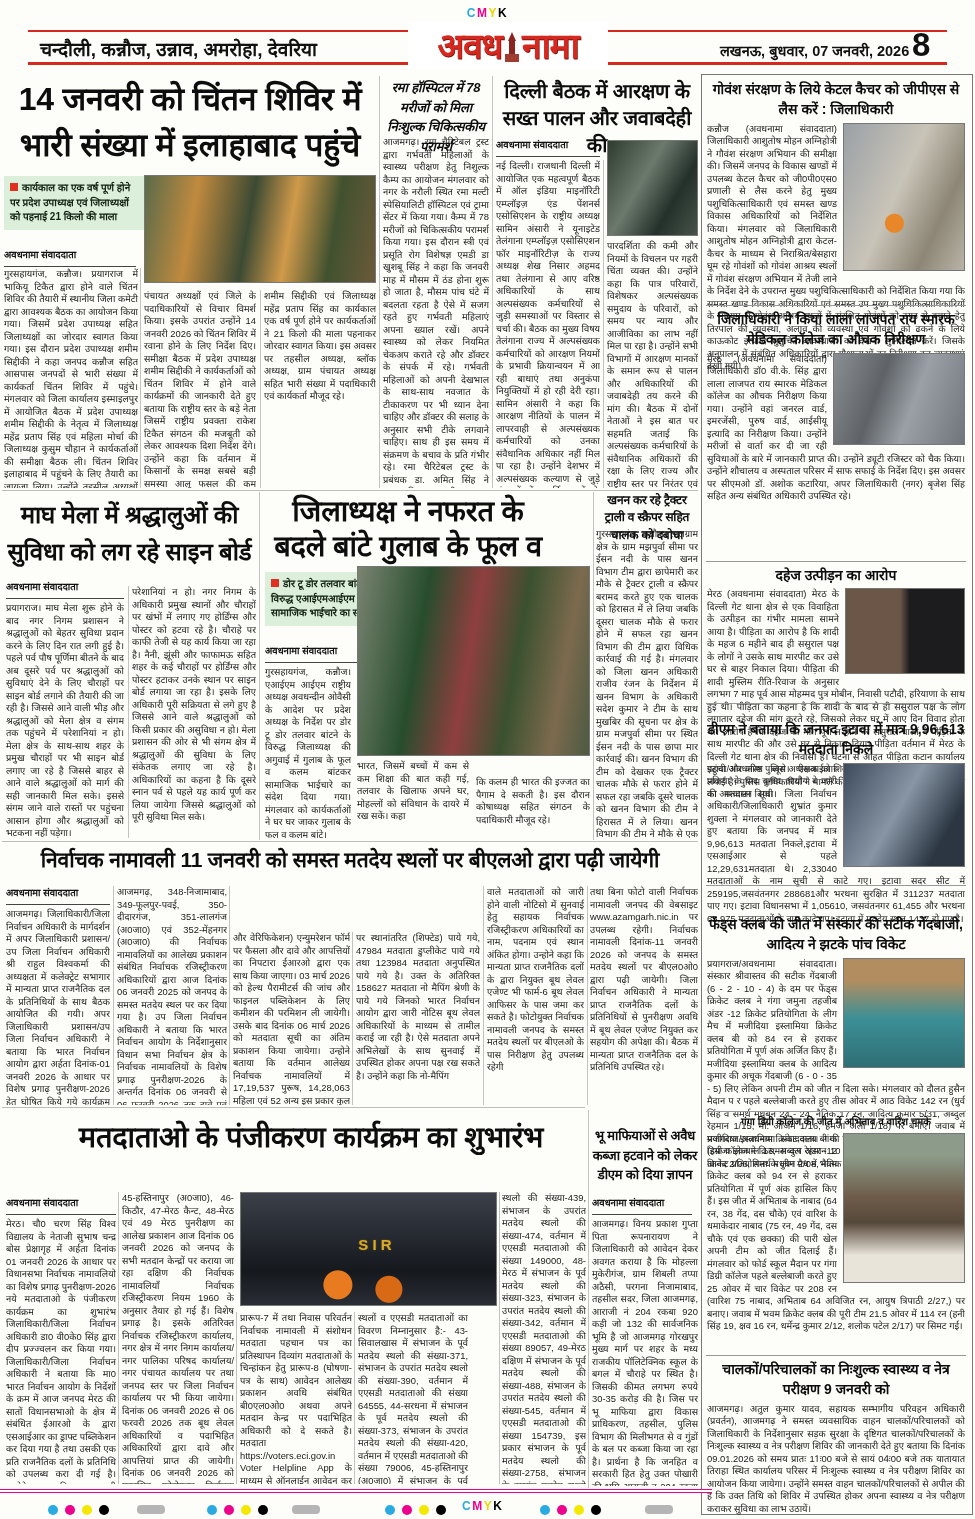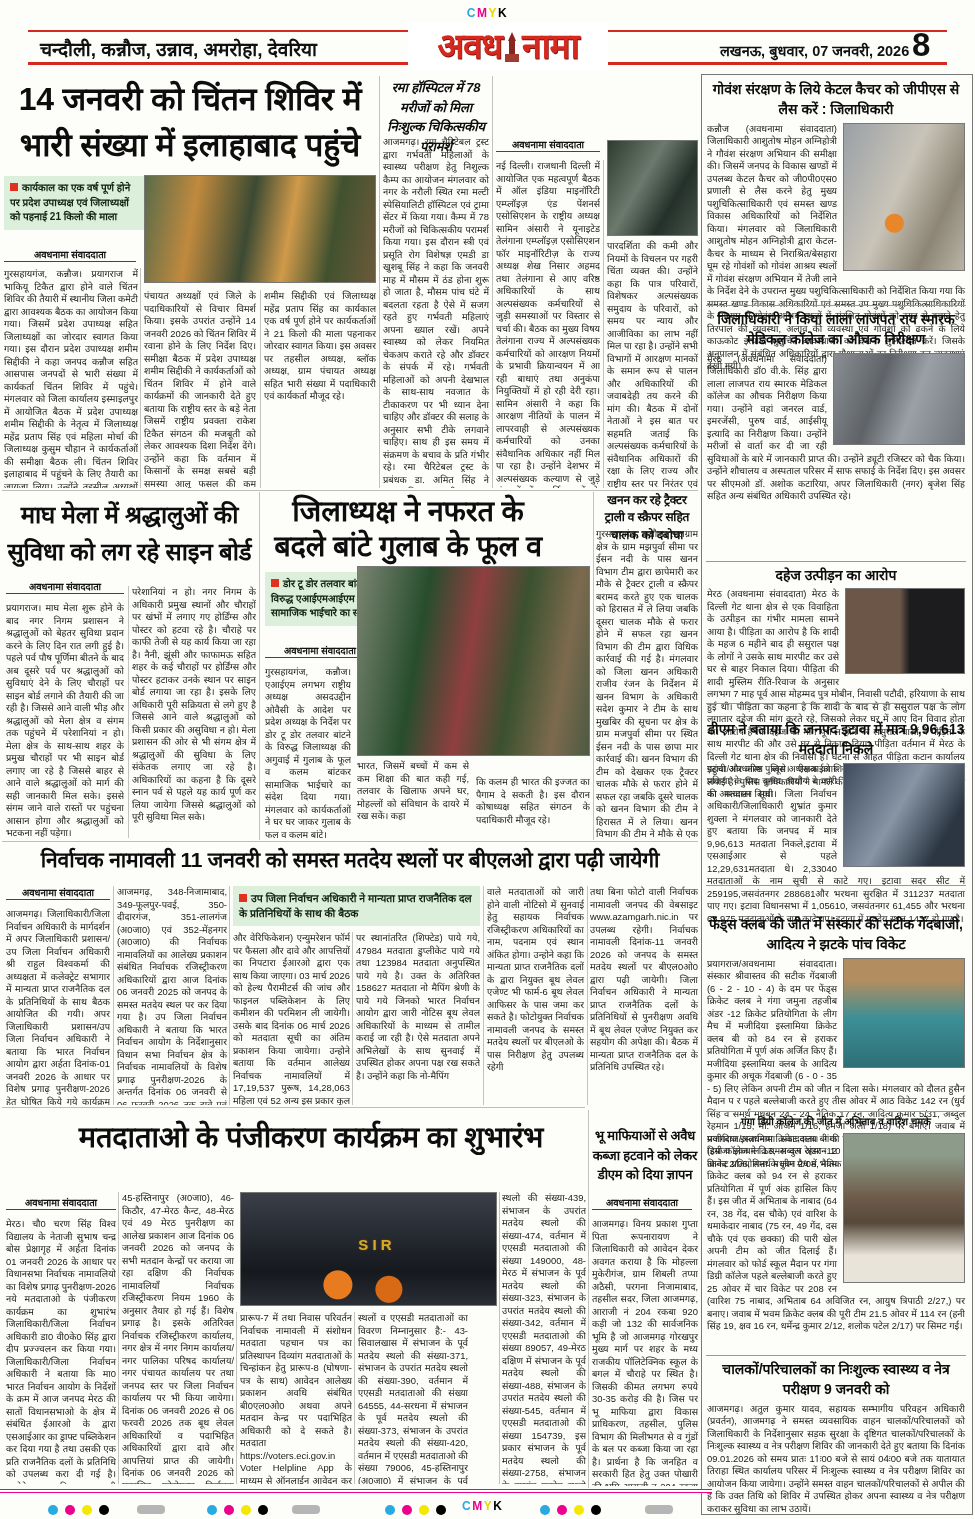--- a/index.html
+++ b/index.html
@@ -1,21 +1,21 @@
 <!DOCTYPE html>
 <html><head>
 <meta charset="utf-8">
 <style>
   html,body{margin:0;padding:0;background:#e9e9e6;}
   #page{position:relative;width:975px;height:1519px;background:#fdfdfa;margin:0 auto;
         font-family:"Liberation Sans","DejaVu Sans",sans-serif;color:#111;overflow:hidden;}
   .abs{position:absolute;}
   .col{position:absolute;font-size:9.4px;line-height:1.33;text-align:justify;color:#181818;overflow:hidden;word-break:break-word;}
   .hl{position:absolute;font-weight:800;color:#0d0d0d;text-align:center;letter-spacing:-0.2px;}
-  .byline{position:absolute;font-size:9.6px;font-weight:700;border-bottom:1.3px solid #444;text-align:center;}
+  .byline{position:absolute;font-size:9.6px;font-weight:700;border-bottom:1.3px solid #444;padding-bottom:5px;}
   .subbox{position:absolute;background:#dcefdb;padding:5px 6px;font-size:10px;font-weight:700;line-height:1.45;color:#132413;}
   .bullet{display:inline-block;width:8px;height:8px;background:#e03020;margin-right:4px;}
   .photo{position:absolute;border:1px solid #777;box-sizing:border-box;}
   .photo-r{float:right;margin:0 0 4px 6px;border:1px solid #777;box-sizing:border-box;}
   .vr{position:absolute;width:1px;background:#c2c2c2;}
   .hr{position:absolute;height:1px;background:#bdbdbd;}
   .mastrule{position:absolute;background:#d5281f;}
   .logo{font-weight:800;font-size:35px;color:#d5281f;letter-spacing:-1px;text-shadow:0.6px 0.6px 0 #7a1410;}
   .cmyk{font-size:12px;font-weight:700;letter-spacing:1.5px;}
   .c-c{color:#29abe2}.c-m{color:#ec008c}.c-y{color:#e8d800}.c-k{color:#000}
@@ -66,20 +66,21 @@
   <div class="col" style="left:144px;top:290px;width:112px;height:198px;">पंचायत अध्यक्षों एवं जिले के पदाधिकारियों से विचार विमर्श किया। इसके उपरांत उन्होंने 14 जनवरी 2026 को चिंतन शिविर में रवाना होने के लिए निर्देश दिए। समीक्षा बैठक में प्रदेश उपाध्यक्ष शमीम सिद्दीकी ने कार्यकर्ताओं को चिंतन शिविर में होने वाले कार्यक्रमों की जानकारी देते हुए बताया कि राष्ट्रीय स्तर के बड़े नेता जिसमें राष्ट्रीय प्रवक्ता राकेश टिकैत संगठन की मजबूती को लेकर आवश्यक दिशा निर्देश देंगे। उन्होंने कहा कि वर्तमान में किसानों के समक्ष सबसे बड़ी समस्या आलू फसल की कम कीमतें हैं। जिसको लेकर शीर्ष नेताओं को अवगत कराना है। सबसे अंत में प्रदेश उपाध्यक्ष</div>
   <div class="col" style="left:264px;top:290px;width:112px;height:198px;">शमीम सिद्दीकी एवं जिलाध्यक्ष महेंद्र प्रताप सिंह का कार्यकाल एक वर्ष पूर्ण होने पर कार्यकर्ताओं ने 21 किलो की माला पहनाकर जोरदार स्वागत किया। इस अवसर पर तहसील अध्यक्ष, ब्लॉक अध्यक्ष, ग्राम पंचायत अध्यक्ष सहित भारी संख्या में पदाधिकारी एवं कार्यकर्ता मौजूद रहे।</div>
   <div class="vr" style="left:140px;top:268px;height:220px;"></div>
   <div class="vr" style="left:260px;top:290px;height:198px;"></div>
   <div class="vr" style="left:379px;top:76px;height:412px;"></div>
 
   <div class="hl" style="left:383px;top:78px;width:106px;font-size:13px;line-height:1.5;font-style:italic;">रमा हॉस्पिटल में 78 मरीजों को मिला निःशुल्क चिकित्सकीय परामर्श</div>
   <div class="col" style="left:383px;top:136px;width:106px;height:352px;">आजमगढ़। रमा चैरिटेबल ट्रस्ट द्वारा गर्भवती महिलाओं के स्वास्थ्य परीक्षण हेतु निशुल्क कैम्प का आयोजन मंगलवार को नगर के नरौली स्थित रमा मल्टी स्पेसियालिटी हॉस्पिटल एवं ट्रामा सेंटर में किया गया। कैम्प में 78 मरीजों को चिकित्सकीय परामर्श किया गया। इस दौरान स्त्री एवं प्रसूति रोग विशेषज्ञ एमडी डा खुशबू सिंह ने कहा कि जनवरी माह में मौसम में ठंड होना शुरू हो जाता है, मौसम पांच घंटे में बदलता रहता है ऐसे में सजग रहते हुए गर्भवती महिलाएं अपना ख्याल रखें। अपने स्वास्थ्य को लेकर नियमित चेकअप कराते रहे और डॉक्टर के संपर्क में रहे। गर्भवती महिलाओं को अपनी देखभाल के साथ-साथ नवजात के टीकाकरण पर भी ध्यान देना चाहिए और डॉक्टर की सलाह के अनुसार सभी टीके लगवाने चाहिए। साथ ही इस समय में संक्रमण के बचाव के प्रति गंभीर रहे। रमा चैरिटेबल ट्रस्ट के प्रबंधक डा. अमित सिंह ने बताया कि उच्च स्तरीय स्वास्थ्य सेवा प्रदान करने को हम कटिबद्ध है। इस निशुल्क कैम्प से अधिक से अधिक महिलाएं लाभान्वित हों। इस बार 78 महिलाओं का निःशुल्क जांच व प्रशिक्षण किया गया।</div>
   <div class="vr" style="left:492px;top:76px;height:412px;"></div>
 
+  <div class="hl" style="left:495px;top:78px;width:204px;font-size:20px;line-height:1.35;">दिल्ली बैठक में आरक्षण के सख्त पालन और जवाबदेही की</div>
   <div class="byline" style="left:496px;top:138px;width:104px;">अवधनामा संवाददाता</div>
   <div class="photo" style="left:607px;top:140px;width:91px;height:96px;background:linear-gradient(120deg,#2e3b2f,#6b7a6d 40%,#24302a 70%,#46544a);"></div>
   <div class="col" style="left:496px;top:160px;width:104px;height:328px;">नई दिल्ली। राजधानी दिल्ली में आयोजित एक महत्वपूर्ण बैठक में ऑल इंडिया माइनॉरिटी एम्प्लॉइज़ एंड पेंशनर्स एसोसिएशन के राष्ट्रीय अध्यक्ष सामिन अंसारी ने यूनाइटेड तेलंगाना एम्प्लॉइज़ एसोसिएशन फॉर माइनॉरिटीज़ के राज्य अध्यक्ष शेख निसार अहमद तथा तेलंगाना से आए वरिष्ठ अधिकारियों के साथ अल्पसंख्यक कर्मचारियों से जुड़ी समस्याओं पर विस्तार से चर्चा की। बैठक का मुख्य विषय तेलंगाना राज्य में अल्पसंख्यक कर्मचारियों को आरक्षण नियमों के प्रभावी क्रियान्वयन में आ रही बाधाएं तथा अनुकंपा नियुक्तियों में हो रही देरी रहा। सामिन अंसारी ने कहा कि आरक्षण नीतियों के पालन में लापरवाही से अल्पसंख्यक कर्मचारियों को उनका संवैधानिक अधिकार नहीं मिल पा रहा है। उन्होंने देशभर में अल्पसंख्यक कल्याण से जुड़े संगठनों में समर्पित पदों के सृजन और कैडर गठन की आवश्यकता पर बल दिया, ताकि समान प्रतिनिधित्व और करियर उन्नति सुनिश्चित की जा सके। वहीं, शेख निसार अहमद ने अनुकंपा नियुक्तियों में हो रही देरी,</div>
   <div class="col" style="left:607px;top:240px;width:91px;height:248px;">पारदर्शिता की कमी और नियमों के विचलन पर गहरी चिंता व्यक्त की। उन्होंने कहा कि पात्र परिवारों, विशेषकर अल्पसंख्यक समुदाय के परिवारों, को समय पर न्याय और आजीविका का लाभ नहीं मिल पा रहा है। उन्होंने सभी विभागों में आरक्षण मानकों के समान रूप से पालन और अधिकारियों की जवाबदेही तय करने की मांग की। बैठक में दोनों नेताओं ने इस बात पर सहमति जताई कि अल्पसंख्यक कर्मचारियों के संवैधानिक अधिकारों की रक्षा के लिए राज्य और राष्ट्रीय स्तर पर निरंतर एवं समन्वित प्रयास आवश्यक हैं। उन्होंने नीति-निर्माताओं और संबंधित हितधारकों के साथ मिलकर ठोस नीतिगत सुधार तथा जमीनी स्तर पर प्रभावी क्रियान्वयन सुनिश्चित करने का संकल्प लिया।</div>
   <div class="vr" style="left:603px;top:160px;height:328px;"></div>
 
   <div class="hr" style="left:2px;top:490px;width:696px;"></div>
 
   <div class="hl" style="left:2px;top:496px;width:255px;font-size:24px;line-height:1.55;">माघ मेला में श्रद्धालुओं की सुविधा को लग रहे साइन बोर्ड</div>
   <div class="byline" style="left:6px;top:580px;width:118px;">अवधनामा संवाददाता</div>
@@ -87,37 +88,34 @@
   <div class="col" style="left:132px;top:586px;width:124px;height:252px;">परेशानियां न हो। नगर निगम के अधिकारी प्रमुख स्थानों और चौराहों पर खंभों में लगाए गए होर्डिंग्स और पोस्टर को हटवा रहे है। चौराहे पर काफी तेजी से यह कार्य किया जा रहा है। नैनी, झूंसी और फाफामऊ सहित शहर के कई चौराहों पर होर्डिंग्स और पोस्टर हटाकर उनके स्थान पर साइन बोर्ड लगाया जा रहा है। इसके लिए अधिकारी पूरी सक्रियता से लगे हुए है जिससे आने वाले श्रद्धालुओं को किसी प्रकार की असुविधा न हो। मेला प्रशासन की ओर से भी संगम क्षेत्र में श्रद्धालुओं की सुविधा के लिए संकेतक लगाए जा रहे है। अधिकारियों का कहना है कि दूसरे स्नान पर्व से पहले यह कार्य पूर्ण कर लिया जायेगा जिससे श्रद्धालुओं को पूरी सुविधा मिल सके।</div>
   <div class="vr" style="left:128px;top:586px;height:252px;"></div>
   <div class="vr" style="left:259px;top:492px;height:348px;"></div>
 
   <div class="hl" style="left:263px;top:494px;width:290px;font-size:29px;line-height:1.2;">जिलाध्यक्ष ने नफरत के बदले बांटे गुलाब के फूल व कलम</div>
   <div class="subbox" style="left:265px;top:572px;width:122px;">
     <span class="bullet"></span><span>डोर टू डोर तलवार बांटने के विरुद्ध एआईएमआईएम ने दिया सामाजिक भाईचारे का संदेश</span>
   </div>
   <div class="byline" style="left:265px;top:644px;width:110px;">अवधनामा संवाददाता</div>
   <div class="photo" style="left:357px;top:566px;width:233px;height:190px;background:linear-gradient(100deg,#7a8471,#274d2d 28%,#8f3f3f 48%,#3a512f 66%,#7d6a4e 85%,#4c5a42);"></div>
-  <div class="col" style="left:265px;top:666px;width:86px;height:172px;">गुरसहायगंज, कन्नौज। एआईएम लगभग राष्ट्रीय अध्यक्ष असदउद्दीन ओवैसी के आदेश पर प्रदेश अध्यक्ष के निर्देश पर डोर टू डोर तलवार बांटने के विरुद्ध जिलाध्यक्ष की अगुवाई में गुलाब के फूल व कलम बांटकर सामाजिक भाईचारे का संदेश दिया गया। मंगलवार को कार्यकर्ताओं ने घर घर जाकर गुलाब के फूल व कलम बांटे।</div>
+  <div class="col" style="left:265px;top:666px;width:86px;height:172px;">गुरसहायगंज, कन्नौज। एआईएम आईएम राष्ट्रीय अध्यक्ष अवधन्दीन ओवैसी के आदेश पर प्रदेश अध्यक्ष के निर्देश पर डोर टू डोर तलवार बांटने के विरुद्ध जिलाध्यक्ष की अगुवाई में गुलाब के फूल व कलम बांटकर सामाजिक भाईचारे का संदेश दिया गया। मंगलवार को कार्यकर्ताओं ने घर घर जाकर गुलाब के फूल व कलम बांटे।</div>
   <div class="col" style="left:357px;top:760px;width:112px;height:78px;">भारत, जिसमें बच्चों में कम से कम शिक्षा की बात कही गई, तलवार के खिलाफ अपने घर, मोहल्लों को संविधान के दायरे में रख सकें। कहा</div>
   <div class="col" style="left:476px;top:776px;width:114px;height:78px;">कि कलम ही भारत की इज्जत का पैगाम दे सकती है। इस दौरान कोषाध्यक्ष सहित संगठन के पदाधिकारी मौजूद रहे।</div>
   <div class="vr" style="left:593px;top:492px;height:348px;"></div>
 
   <div class="hl" style="left:596px;top:492px;width:102px;font-size:12px;line-height:1.45;">खनन कर रहे ट्रैक्टर ट्राली व स्क्रैपर सहित चालक को दबोचा</div>
   <div class="col" style="left:596px;top:528px;width:102px;height:310px;">गुरसहायगंज, कन्नौज। तालग्राम क्षेत्र के ग्राम मझपुर्वा सीमा पर ईसन नदी के पास खनन विभाग टीम द्वारा छापेमारी कर मौके से ट्रैक्टर ट्राली व स्क्रैपर बरामद करते हुए एक चालक को हिरासत में ले लिया जबकि दूसरा चालक मौके से फरार होने में सफल रहा खनन विभाग की टीम द्वारा विधिक कार्रवाई की गई है। मंगलवार को जिला खनन अधिकारी राजीव रंजन के निर्देशन में खनन विभाग के अधिकारी सदेश कुमार ने टीम के साथ मुखबिर की सूचना पर क्षेत्र के ग्राम मजपुर्वा सीमा पर स्थित ईसन नदी के पास छापा मार कार्रवाई की। खनन विभाग की टीम को देखकर एक ट्रैक्टर चालक मौके से फरार होने में सफल रहा जबकि दूसरे चालक को खनन विभाग की टीम ने हिरासत में ले लिया। खनन विभाग की टीम ने मौके से एक ट्रैक्टर ट्रॉली एवं स्क्रैपर बरामद किया है। हिरासत में मौजूद ट्रैक्टर चालक ने अपना नाम ऋषभ निवासी खानपुर थाना कसाबा बताया है।</div>
 
   <div class="hr" style="left:2px;top:841px;width:696px;"></div>
 
   <div class="hl" style="left:2px;top:845px;width:696px;font-size:21px;white-space:nowrap;overflow:hidden;">निर्वाचक नामावली 11 जनवरी को समस्त मतदेय स्थलों पर बीएलओ द्वारा पढ़ी जायेगी</div>
   <div class="byline" style="left:6px;top:886px;width:104px;">अवधनामा संवाददाता</div>
   <div class="col" style="left:6px;top:908px;width:104px;height:197px;">आजमगढ़। जिलाधिकारी/जिला निर्वाचन अधिकारी के मार्गदर्शन में अपर जिलाधिकारी प्रशासन/उप जिला निर्वाचन अधिकारी श्री राहुल विश्वकर्मा की अध्यक्षता में कलेक्ट्रेट सभागार में मान्यता प्राप्त राजनैतिक दल के प्रतिनिधियों के साथ बैठक आयोजित की गयी। अपर जिलाधिकारी प्रशासन/उप जिला निर्वाचन अधिकारी ने बताया कि भारत निर्वाचन आयोग द्वारा अर्हता दिनांक-01 जनवरी 2026 के आधार पर विशेष प्रगाढ़ पुनरीक्षण-2026 हेतु घोषित किये गये कार्यक्रम के अन्तर्गत जनपद में अवस्थित समस्त विधान सभा यथा 343-अतरौलिया, 344-गोपालपुर, 345-सगड़ी, 346-मुबारकपुर, 347-</div>
   <div class="col" style="left:117px;top:886px;width:110px;height:219px;">आजमगढ़, 348-निजामाबाद, 349-फूलपुर-पवई, 350-दीदारगंज, 351-लालगंज (अ0जा0) एवं 352-मेंहनगर (अ0जा0) की निर्वाचक नामावलियों का आलेख्य प्रकाशन संबंधित निर्वाचक रजिस्ट्रीकरण अधिकारियों द्वारा आज दिनांक 06 जनवरी 2025 को जनपद के समस्त मतदेय स्थल पर कर दिया गया है। उप जिला निर्वाचन अधिकारी ने बताया कि भारत निर्वाचन आयोग के निर्देशानुसार विधान सभा निर्वाचन क्षेत्र के निर्वाचक नामावलियों के विशेष प्रगाढ़ पुनरीक्षण-2026 के अन्तर्गत दिनांक 06 जनवरी से 06 फरवरी 2026 तक दावे एवं आपत्तियां दर्ज की जायेंगी। 06 जनवरी से 27 फरवरी 2026 तक नोटिस चरण (जारी करना, सुनवाई</div>
-  <div class="subbox" style="left:233px;top:886px;width:235px;font-size:10.5px;">
-    <span class="bullet"></span><span>उप जिला निर्वाचन अधिकारी ने मान्यता प्राप्त राजनैतिक दल के प्रतिनिधियों के साथ की बैठक</span>
-  </div>
   <div class="col" style="left:233px;top:932px;width:117px;height:173px;">और वेरिफिकेशन) एन्युमरेशन फॉर्म पर फैसला और दावे और आपत्तियों का निपटारा ईआरओ द्वारा एक साथ किया जाएगा। 03 मार्च 2026 को हेल्थ पैरामीटर्स की जांच और फाइनल पब्लिकेशन के लिए कमीशन की परमिशन ली जायेगी। उसके बाद दिनांक 06 मार्च 2026 को मतदाता सूची का अंतिम प्रकाशन किया जायेगा। उन्होने बताया कि वर्तमान आलेख्य निर्वाचक नामावलियों में 17,19,537 पुरूष, 14,28,063 महिला एवं 52 अन्य इस प्रकार कुल 31,47,652 मतदाता है। विशेष प्रगाढ़ पुनरीक्षण में घर-घर सर्वेक्षण के दौरान 102383 मतदाता मृतक पाये गये, 263695 मतदाता अन्य स्थानों</div>
   <div class="col" style="left:356px;top:932px;width:124px;height:173px;">पर स्थानांतरित (शिफ्टेड) पाये गये, 47984 मतदाता डुप्लीकेट पाये गये तथा 123984 मतदाता अनुपस्थित पाये गये है। उक्त के अतिरिक्त 158627 मतदाता नो मैपिंग श्रेणी के पाये गये जिनको भारत निर्वाचन आयोग द्वारा जारी नोटिस बूथ लेवल अधिकारियों के माध्यम से तामील कराई जा रही है। ऐसे मतदाता अपने अभिलेखों के साथ सुनवाई में उपस्थित होकर अपना पक्ष रख सकते है। उन्होंने कहा कि नो-मैपिंग</div>
   <div class="col" style="left:487px;top:886px;width:97px;height:219px;">वाले मतदाताओं को जारी होने वाली नोटिसो में सुनवाई हेतु सहायक निर्वाचक रजिस्ट्रीकरण अधिकारियों का नाम, पदनाम एवं स्थान अंकित होगा। उन्होने कहा कि मान्यता प्राप्त राजनैतिक दलों के द्वारा नियुक्त बूथ लेवल एजेण्ट भी फार्म-6 बूथ लेवल आफिसर के पास जमा कर सकते है। फोटोयुक्त निर्वाचक नामावली जनपद के समस्त मतदेय स्थलों पर बीएलओ के पास निरीक्षण हेतु उपलब्ध रहेगी</div>
   <div class="col" style="left:590px;top:886px;width:108px;height:219px;">तथा बिना फोटो वाली निर्वाचक नामावली जनपद की वेबसाइट www.azamgarh.nic.in पर उपलब्ध रहेगी। निर्वाचक नामावली दिनांक-11 जनवरी 2026 को जनपद के समस्त मतदेय स्थलों पर बीएल0ओ0 द्वारा पढ़ी जायेगी। जिला निर्वाचन अधिकारी ने मान्यता प्राप्त राजनैतिक दलों के प्रतिनिधियों से पुनरीक्षण अवधि में बूथ लेवल एजेण्ट नियुक्त कर सहयोग की अपेक्षा की। बैठक में मान्यता प्राप्त राजनैतिक दल के प्रतिनिधि उपस्थित रहे।</div>
   <div class="vr" style="left:113px;top:886px;height:219px;"></div>
   <div class="vr" style="left:229px;top:886px;height:219px;"></div>
   <div class="vr" style="left:352px;top:932px;height:173px;"></div>
   <div class="vr" style="left:483px;top:886px;height:219px;"></div>
   <div class="vr" style="left:587px;top:886px;height:219px;"></div>
 

